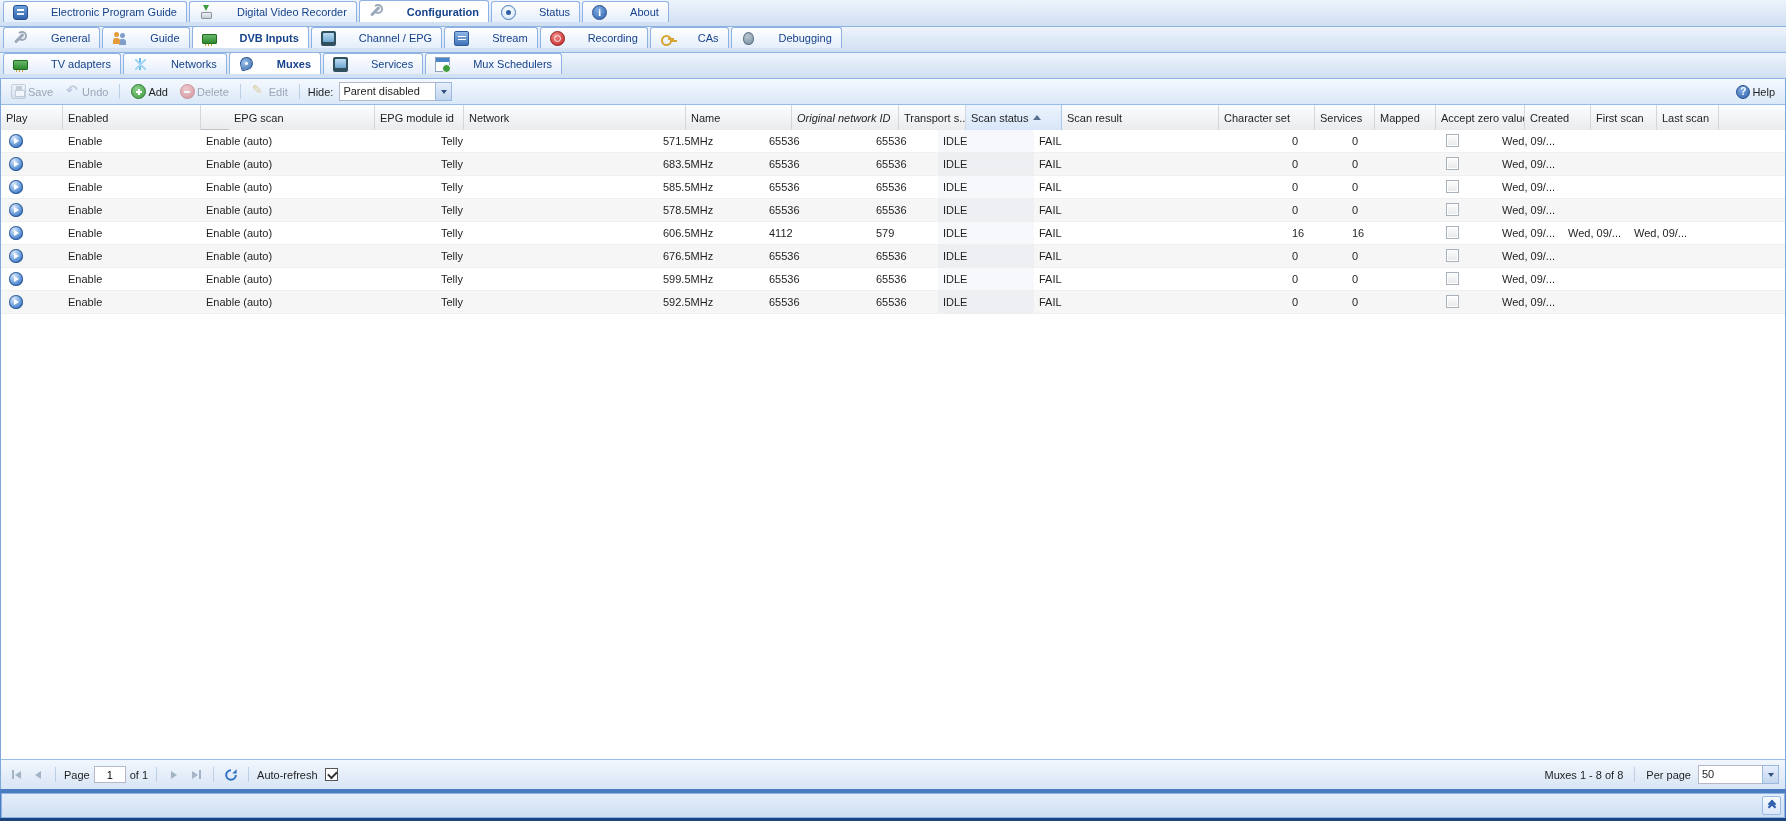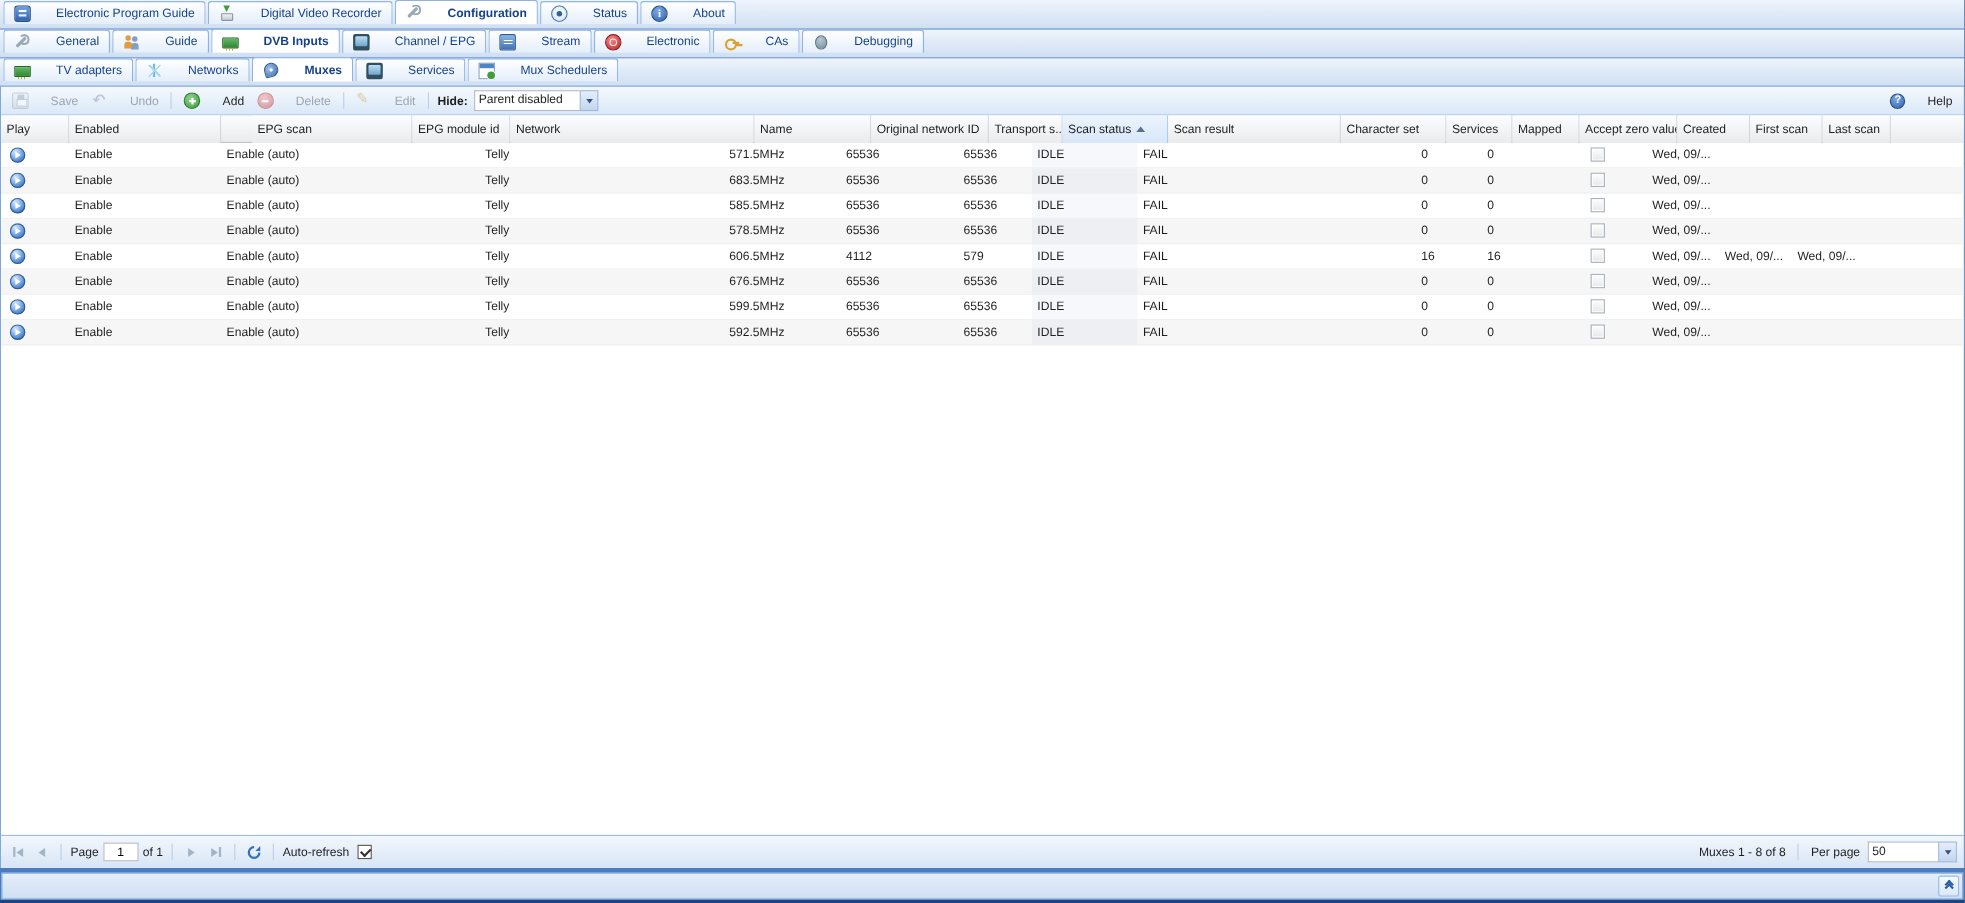--- a/index.html
+++ b/index.html
@@ -15,25 +15,25 @@
        border:1px solid #8db2e3;border-bottom:none;border-radius:3px 3px 0 0;
        background:linear-gradient(#ffffff,#e4eefb);color:#15428b;cursor:pointer;white-space:nowrap}
   .tab.active{background:#fff;font-weight:bold;height:22px}
   .statusgrp{display:flex;align-items:center;margin-left:16px;height:100%;padding-bottom:3px;color:#1a3a6b}
   .statusgrp .sp{margin-right:18px}
   .bold{font-weight:bold}
   
   .panel{flex:1;display:flex;flex-direction:column;background:#fff;border-left:1px solid #7fa9dc;border-right:1px solid #7fa9dc;min-height:0}
   .toolbar{height:26px;flex:none;display:flex;align-items:center;padding:0 5px;gap:2px;
            background:linear-gradient(#f5f9fe,#dae8f8);border-bottom:1px solid #99bbe8}
-  .tbtn{display:inline-flex;align-items:center;gap:20px;padding:1px 5px;border-radius:2px;cursor:pointer;color:#1f1f1f}
+  .tbtn{display:inline-flex;align-items:center;gap:2px;padding:1px 5px;border-radius:2px;cursor:pointer;color:#1f1f1f}
   .tbtn.disabled{color:#9aa6b7;cursor:default}
   .tbtn.disabled .ic{opacity:.5}
   .tsep{width:1px;height:15px;background:#bccfe5;margin:0 4px}
-  .hidelbl{font-weight:bold;margin:0 4px 0 2px}
+  .hidelbl{font-weight:normal;margin:0 4px 0 2px}
   .combo{display:flex;height:19px;cursor:pointer}
   .cval{border:1px solid #b5b8c8;border-right:0;background:#fff;padding:2px 3px 0;overflow:hidden;white-space:nowrap}
   .carrow{width:17px;border:1px solid #9cb8dd;background:linear-gradient(#e6eefb,#c2d6ef);
           display:flex;align-items:center;justify-content:center}
   .carrow::after{content:"";border:3.5px solid transparent;border-top:4.5px solid #33527e;margin-top:4px}
   .helpbtn{margin-left:auto}
   
   .grid-header{display:flex;flex:none;height:25px;background:linear-gradient(#fcfdfe,#eaebed);border-bottom:1px solid #bfc2c7}
   .hcell{position:relative;display:flex;align-items:center;height:25px;padding:0 5px;
          background:linear-gradient(#fcfdfe,#eaebed);border-right:1px solid #d3d6da;
@@ -163,21 +163,21 @@
     <div class="tab">
       <span class="ic i-tv"></span>
       <span>Channel / EPG</span>
     </div>
     <div class="tab">
       <span class="ic i-stream"></span>
       <span>Stream</span>
     </div>
     <div class="tab">
       <span class="ic i-rec"></span>
-      <span>Electronic</span>
+      <span>Recording</span>
     </div>
     <div class="tab">
       <span class="ic i-key"></span>
       <span>CAs</span>
     </div>
     <div class="tab">
       <span class="ic i-bug"></span>
       <span>Debugging</span>
     </div>
   </div>
@@ -254,21 +254,21 @@
         </div>
         <div class="hcell" style="width: 89px;">
           <span>EPG module id</span>
         </div>
         <div class="hcell" style="width: 222px;">
           <span>Network</span>
         </div>
         <div class="hcell" style="width: 106px;">
           <span>Name</span>
         </div>
-        <div class="hcell" style="width: 107px;">
+        <div class="hcell" style="width: 107px; font-style: italic;">
           <span>Original network ID</span>
         </div>
         <div class="hcell" style="width: 67px;">
           <span>Transport s...</span>
         </div>
         <div class="hcell sorted" style="width: 96px;">
           <span>Scan status</span>
           <span class="sort-arrow"></span>
         </div>
         <div class="hcell" style="width: 157px;">

